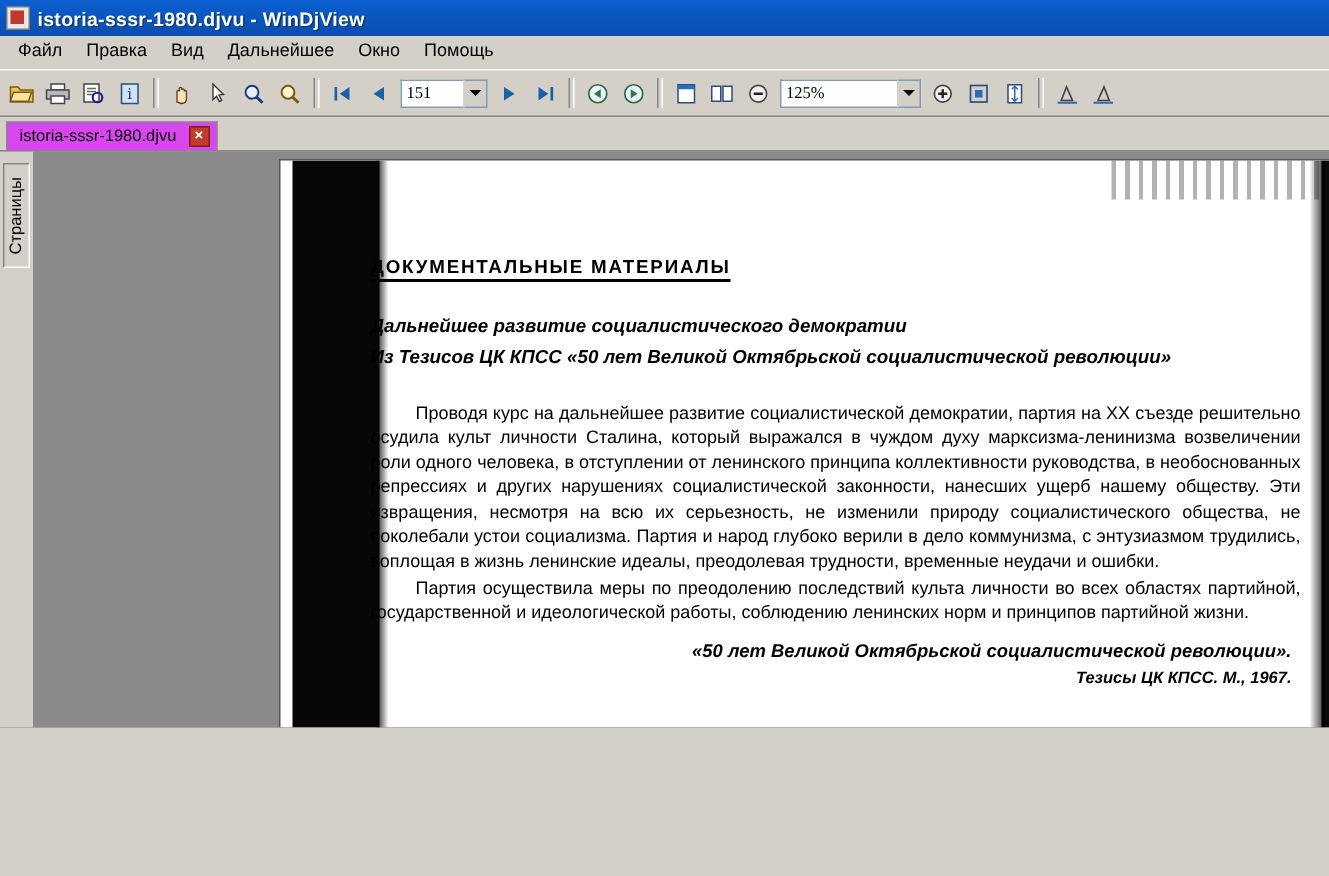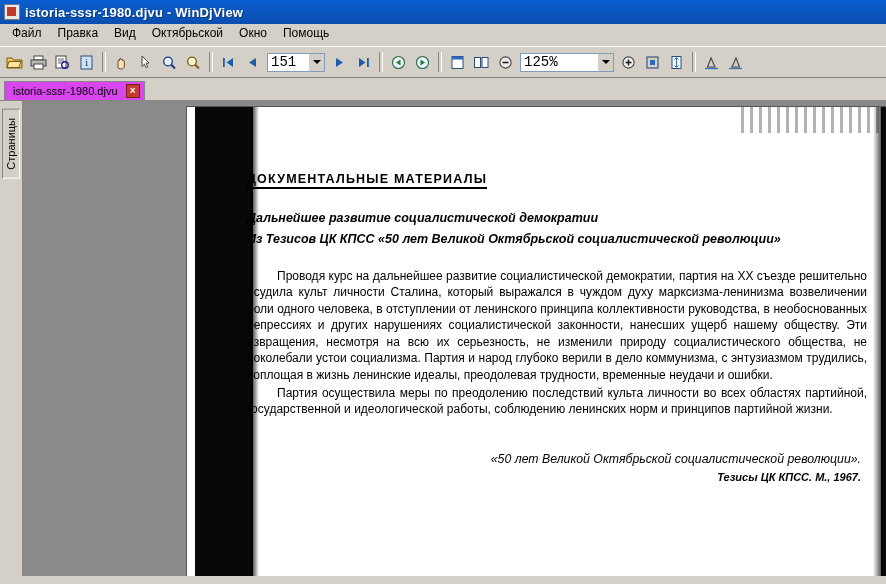--- a/index.html
+++ b/index.html
@@ -8,21 +8,21 @@
   }
   body {
     width: 886px;
     height: 584px;
     overflow: hidden;
     font-family: "Liberation Sans", sans-serif;
     background: #d4d0c8;
   }
   .app {
     width: 886px;
-    height: 576px;
+    height: 485px;
     position: relative;
     display: flex;
     flex-direction: column;
     background: #d4d0c8;
   }
 
   
   .titlebar {
     height: 24px;
     background: linear-gradient(180deg, #0a5fd0 0%, #0a57c2 40%, #0b4eb0 100%);
@@ -104,22 +104,22 @@
   .tb-field {
     height: 19px;
     display: flex;
     align-items: stretch;
     margin: 0 2px;
   }
   .tb-field input {
     height: 19px;
     border: 1px solid #7f9db9;
     border-right: none;
-    font-family: Liberation Mono, monospace;
-    font-size: 14px;
+    font-family: Liberation Serif, serif;
+    font-size: 11px;
     padding: 0 3px;
     box-sizing: border-box;
     background: #fff;
     color: #000;
     outline: none;
   }
   .page-input { width: 42px; }
   .zoom-input { width: 78px; }
   .combo-arrow {
     width: 16px;
@@ -297,23 +297,23 @@
   .doc-para {
     font-size: 12px;
     line-height: 1.37;
     text-align: justify;
     text-indent: 30px;
     margin-bottom: 2px;
   }
   .doc-quote {
     font-size: 12.3px;
     font-style: italic;
-    font-weight: normal;
+    font-weight: bold;
     text-align: right;
-    margin-top: 34px;
+    margin-top: 10px;
     margin-right: 6px;
   }
   .doc-source {
     font-size: 11px;
     font-style: italic;
     font-weight: bold;
     text-align: right;
     margin-top: 5px;
     margin-right: 6px;
   }
@@ -325,21 +325,21 @@
 
   <div class="titlebar">
     <span class="tb-icon"></span>
     <span class="tb-title">istoria-sssr-1980.djvu - WinDjView</span>
   </div>
 
   <div class="menubar">
     <div class="menu-item">Файл</div>
     <div class="menu-item">Правка</div>
     <div class="menu-item">Вид</div>
-    <div class="menu-item">Октябрьской</div>
+    <div class="menu-item">Дальнейшее</div>
     <div class="menu-item">Окно</div>
     <div class="menu-item">Помощь</div>
   </div>
 
   <div class="toolbar">
 
     <div class="tb-btn">
       <svg class="ic" width="17" height="15" viewBox="0 0 17 15">
         <path d="M1 3h5l1.5 2H16v8H1z" fill="#f5c65a" stroke="#7a5a12" stroke-width="1"></path>
         <path d="M3 6.5h12l-2 6H1z" fill="#ffe6a0" stroke="#7a5a12" stroke-width="1"></path>
@@ -535,21 +535,21 @@
 
     <div class="viewport">
       <div class="page-wrap">
 
         <div class="scan-left"></div>
         <div class="scan-right"></div>
         <div class="scan-topnoise"></div>
 
         <div class="doc-text">
           <div class="doc-heading">ДОКУМЕНТАЛЬНЫЕ  МАТЕРИАЛЫ</div>
-          <div class="doc-sub1">Дальнейшее развитие социалистической демократии</div>
+          <div class="doc-sub1">Дальнейшее развитие социалистического демократии</div>
           <div class="doc-sub2">Из Тезисов ЦК КПСС «50 лет Великой Октябрьской социалистической революции»</div>
           <div class="doc-para">Проводя курс на дальнейшее развитие социалистической демократии, партия на XX съезде решительно осудила культ личности Сталина, который выражался в чуждом духу марксизма-ленинизма возвеличении роли одного человека, в отступлении от ленинского принципа коллективности руководства, в необоснованных репрессиях и других нарушениях социалистической законности, нанесших ущерб нашему обществу. Эти извращения, несмотря на всю их серьезность, не изменили природу социалистического общества, не поколебали устои социализма. Партия и народ глубоко верили в дело коммунизма, с энтузиазмом трудились, воплощая в жизнь ленинские идеалы, преодолевая трудности, временные неудачи и ошибки.</div>
           <div class="doc-para">Партия осуществила меры по преодолению последствий культа личности во всех областях партийной, государственной и идеологической работы, соблюдению ленинских норм и принципов партийной жизни.</div>
           <div class="doc-quote">«50 лет Великой Октябрьской социалистической революции».</div>
           <div class="doc-source">Тезисы ЦК КПСС. М., 1967.</div>
         </div>
 
       </div>
     </div>
 

